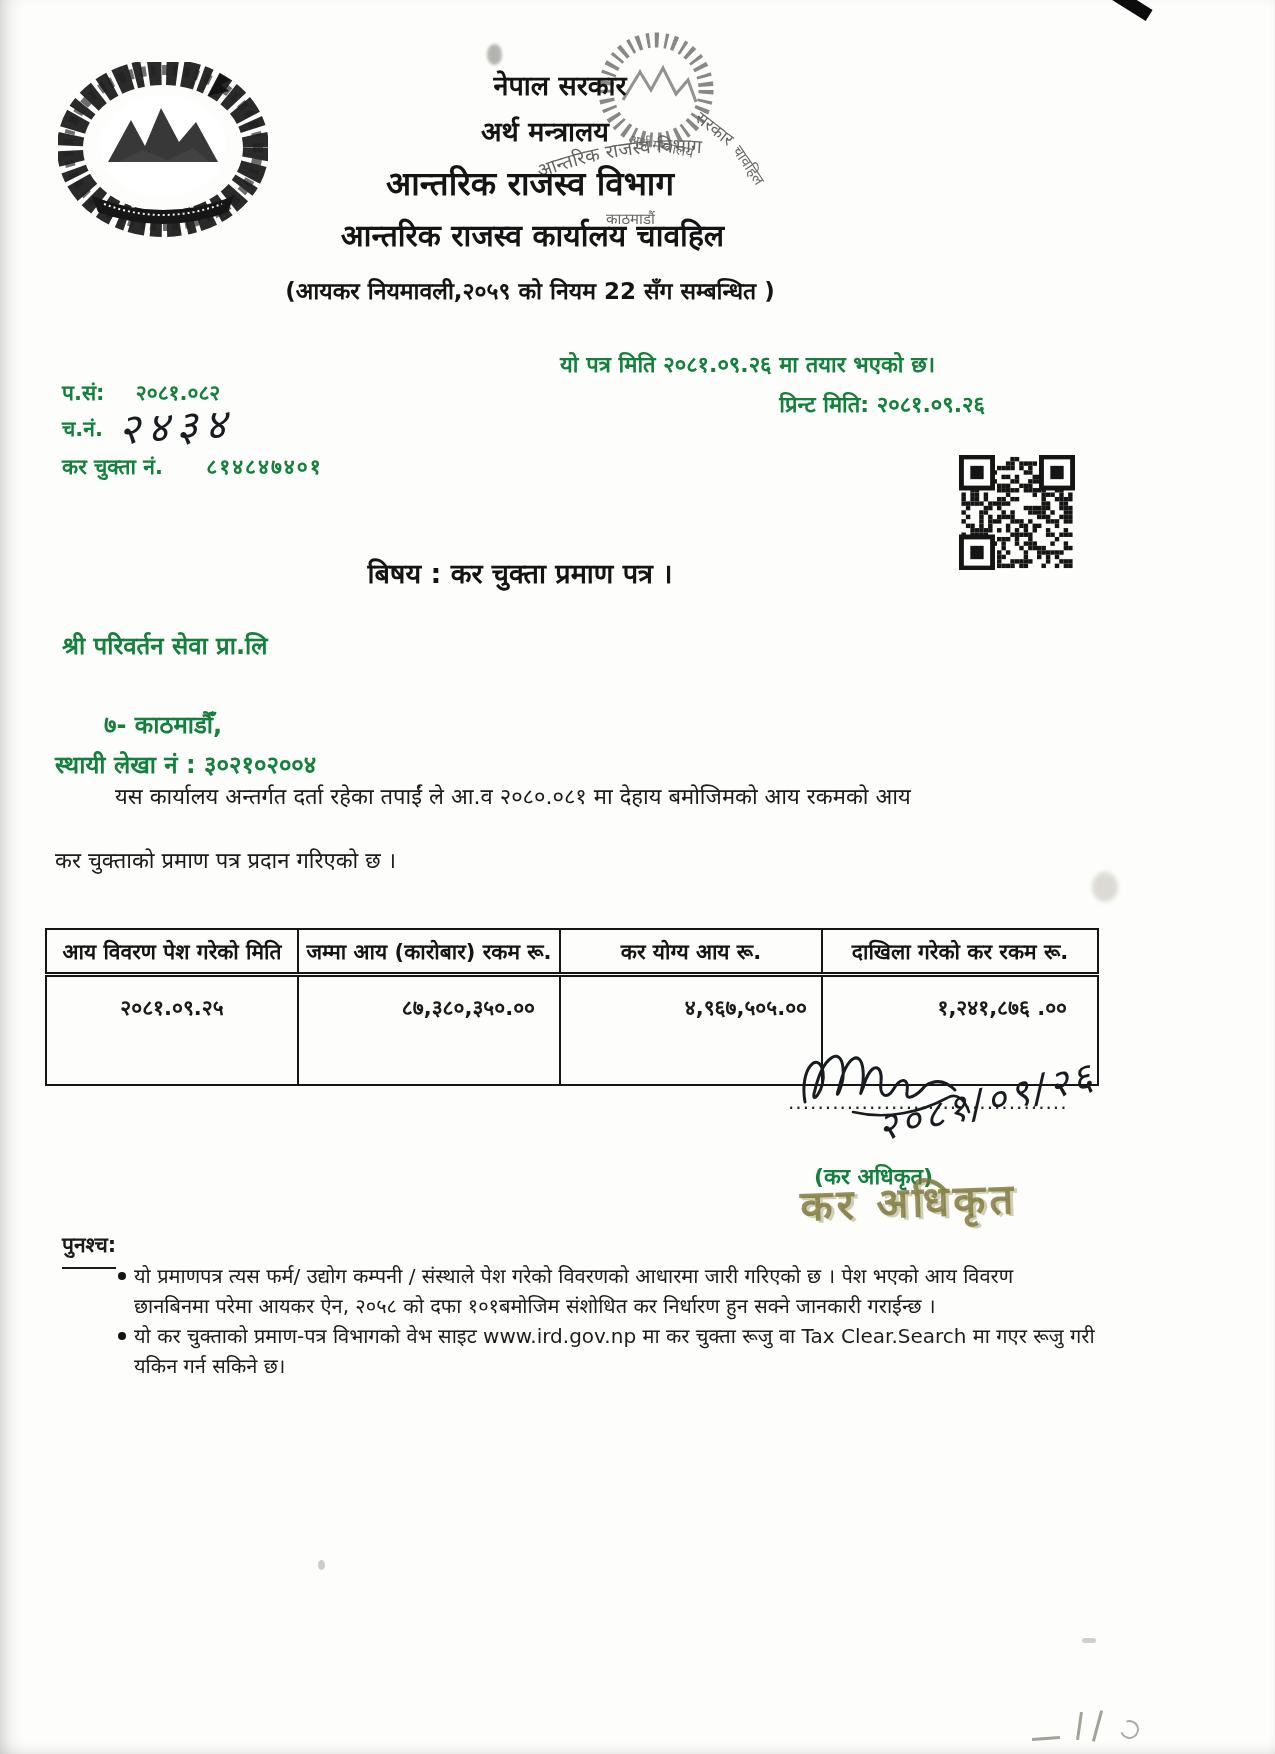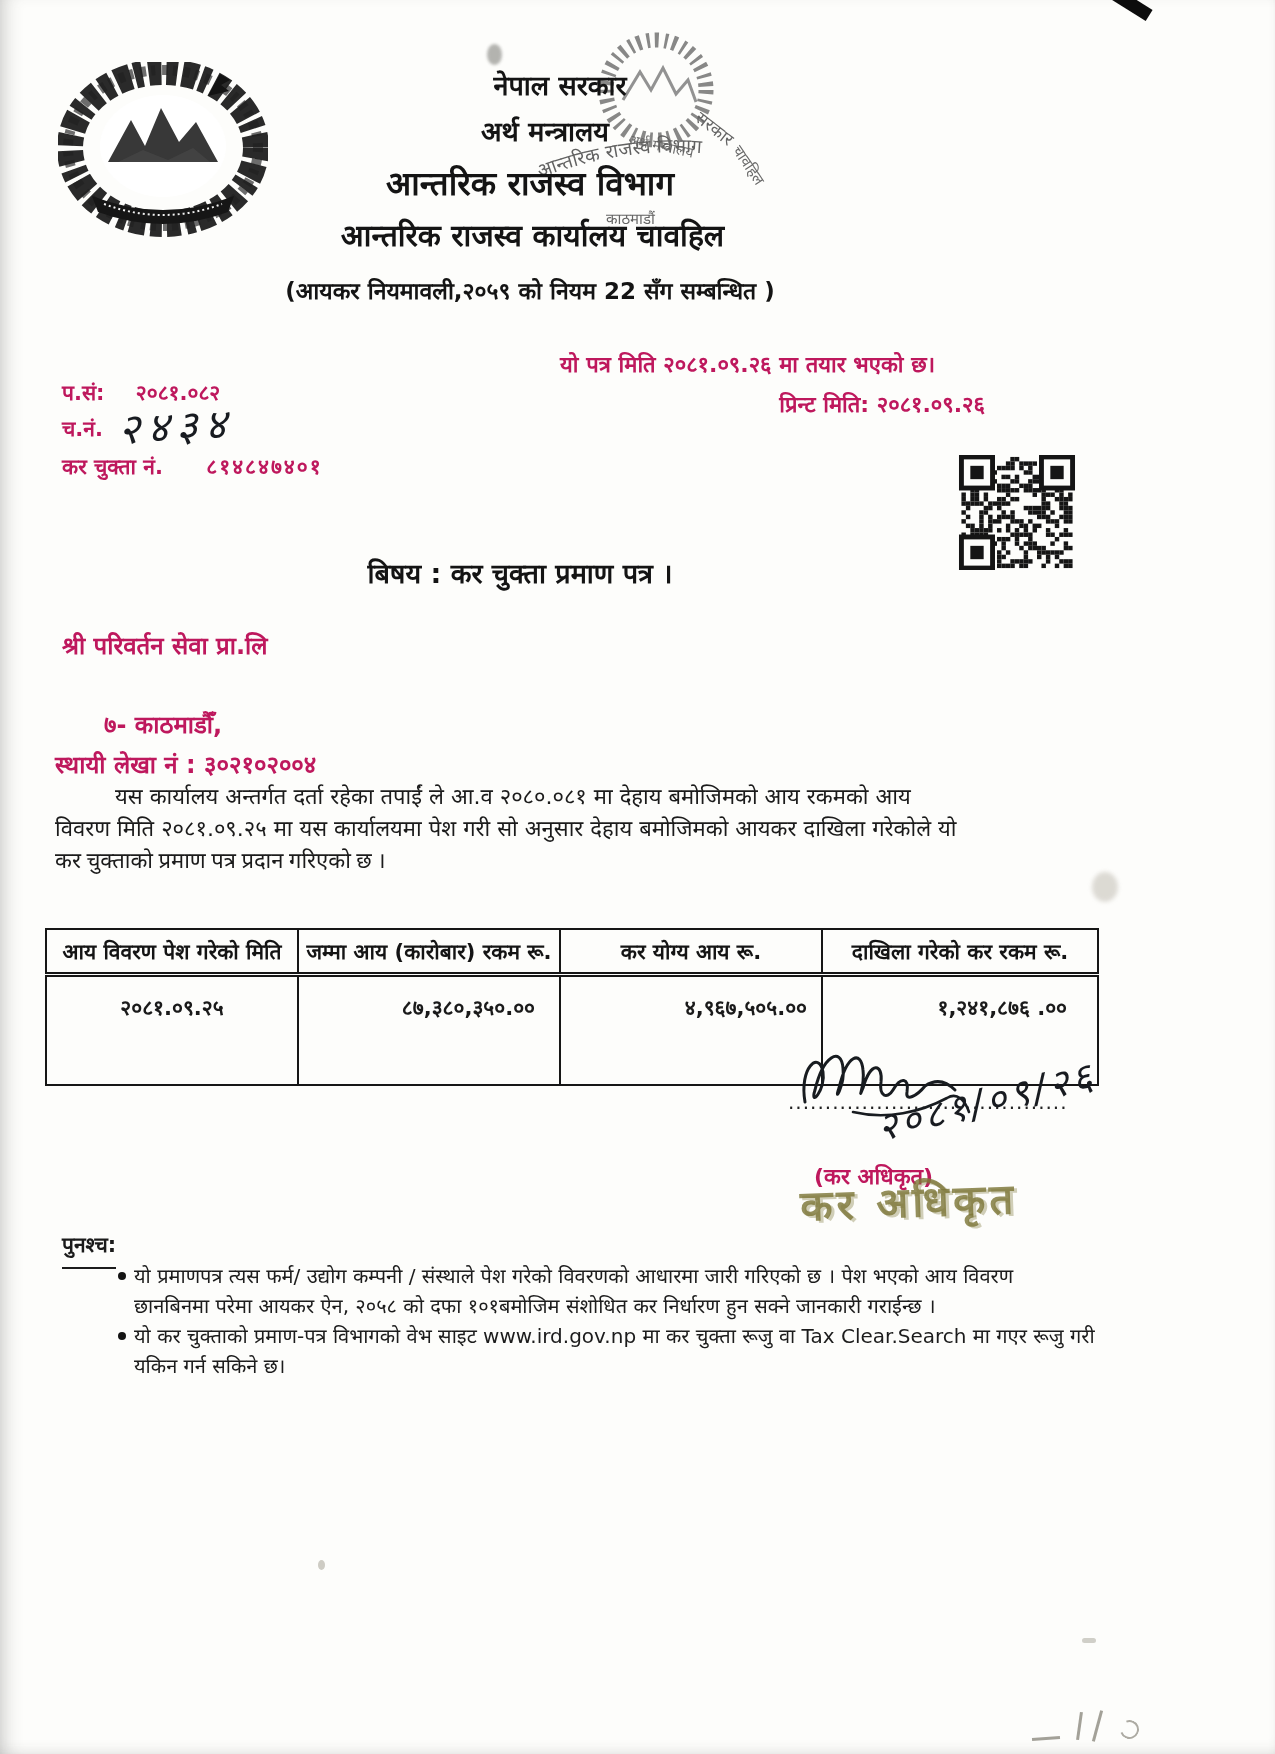--- a/index.html
+++ b/index.html
@@ -10,21 +10,21 @@
   }
   .page::before{
     content:"";position:absolute;inset:0;pointer-events:none;
     box-shadow:inset 16px 0 20px -14px rgba(60,60,58,.30),
                inset 0 -12px 16px -12px rgba(60,60,58,.14),
                inset -6px 0 10px -8px rgba(60,60,58,.10);
   }
   .t{position:absolute;white-space:nowrap;}
   .ctr{text-align:center;}
   .hdr{font-weight:bold;color:#141414;}
-  .meta{font-weight:600;color:#be185d;}
+  .meta{font-weight:600;color:#15803d;}
   .hand{font-style:italic;color:#181b20;}
   
   table.inc{
     position:absolute;left:45px;top:928px;width:1052px;
     border-collapse:collapse;table-layout:fixed;
   }
   table.inc th,table.inc td{border:2.5px solid #161616;}
   table.inc th{
     height:38px;font-size:21px;font-weight:bold;color:#141414;
     border-bottom:5px double #161616;padding:2px 4px;
@@ -338,22 +338,21 @@
         </g>
       </svg></div>
 
   <div class="t hdr ctr" style="left:260px;top:554px;width:520px;font-size:27px;">बिषय : कर चुक्ता प्रमाण पत्र ।</div>
 
   <div class="t meta" style="left:62px;top:628px;font-size:24px;">श्री  परिवर्तन सेवा प्रा.लि</div>
   <div class="t meta" style="left:104px;top:707px;font-size:24px;">७- काठमाडौँ,</div>
   <div class="t meta" style="left:55px;top:747px;font-size:24px;">स्थायी लेखा नं : ३०२१०२००४</div>
 
   <div class="t" style="left:115px;top:780px;font-size:22px;font-weight:500;">यस कार्यालय अन्तर्गत दर्ता रहेका तपाईं ले आ.व २०८०.०८१  मा देहाय बमोजिमको आय रकमको  आय</div>
-  <div class="t" style="left:55px;top:812px;font-size:22px;font-weight:500;">विवरण  मिति २०८१.०९.२५ मा यस कार्यालयमा पेश गरी सो अनुसार देहाय बमोजिमको आयकर दाखिला गरेकोले यो</div>
-  <div class="t" style="left:55px;top:844px;font-size:22px;font-weight:500;font-family:Liberation Serif, serif;">कर चुक्ताको  प्रमाण पत्र प्रदान गरिएको छ ।</div>
+  <div class="t" style="left:55px;top:844px;font-size:22px;font-weight:500;">कर चुक्ताको  प्रमाण पत्र प्रदान गरिएको छ ।</div>
 
   <table class="inc">
     <colgroup>
       <col style="width:252px">
         <col style="width:262px">
         <col style="width:262px">
         <col style="width:276px">
     </colgroup>
     <tbody>
         <tr>

